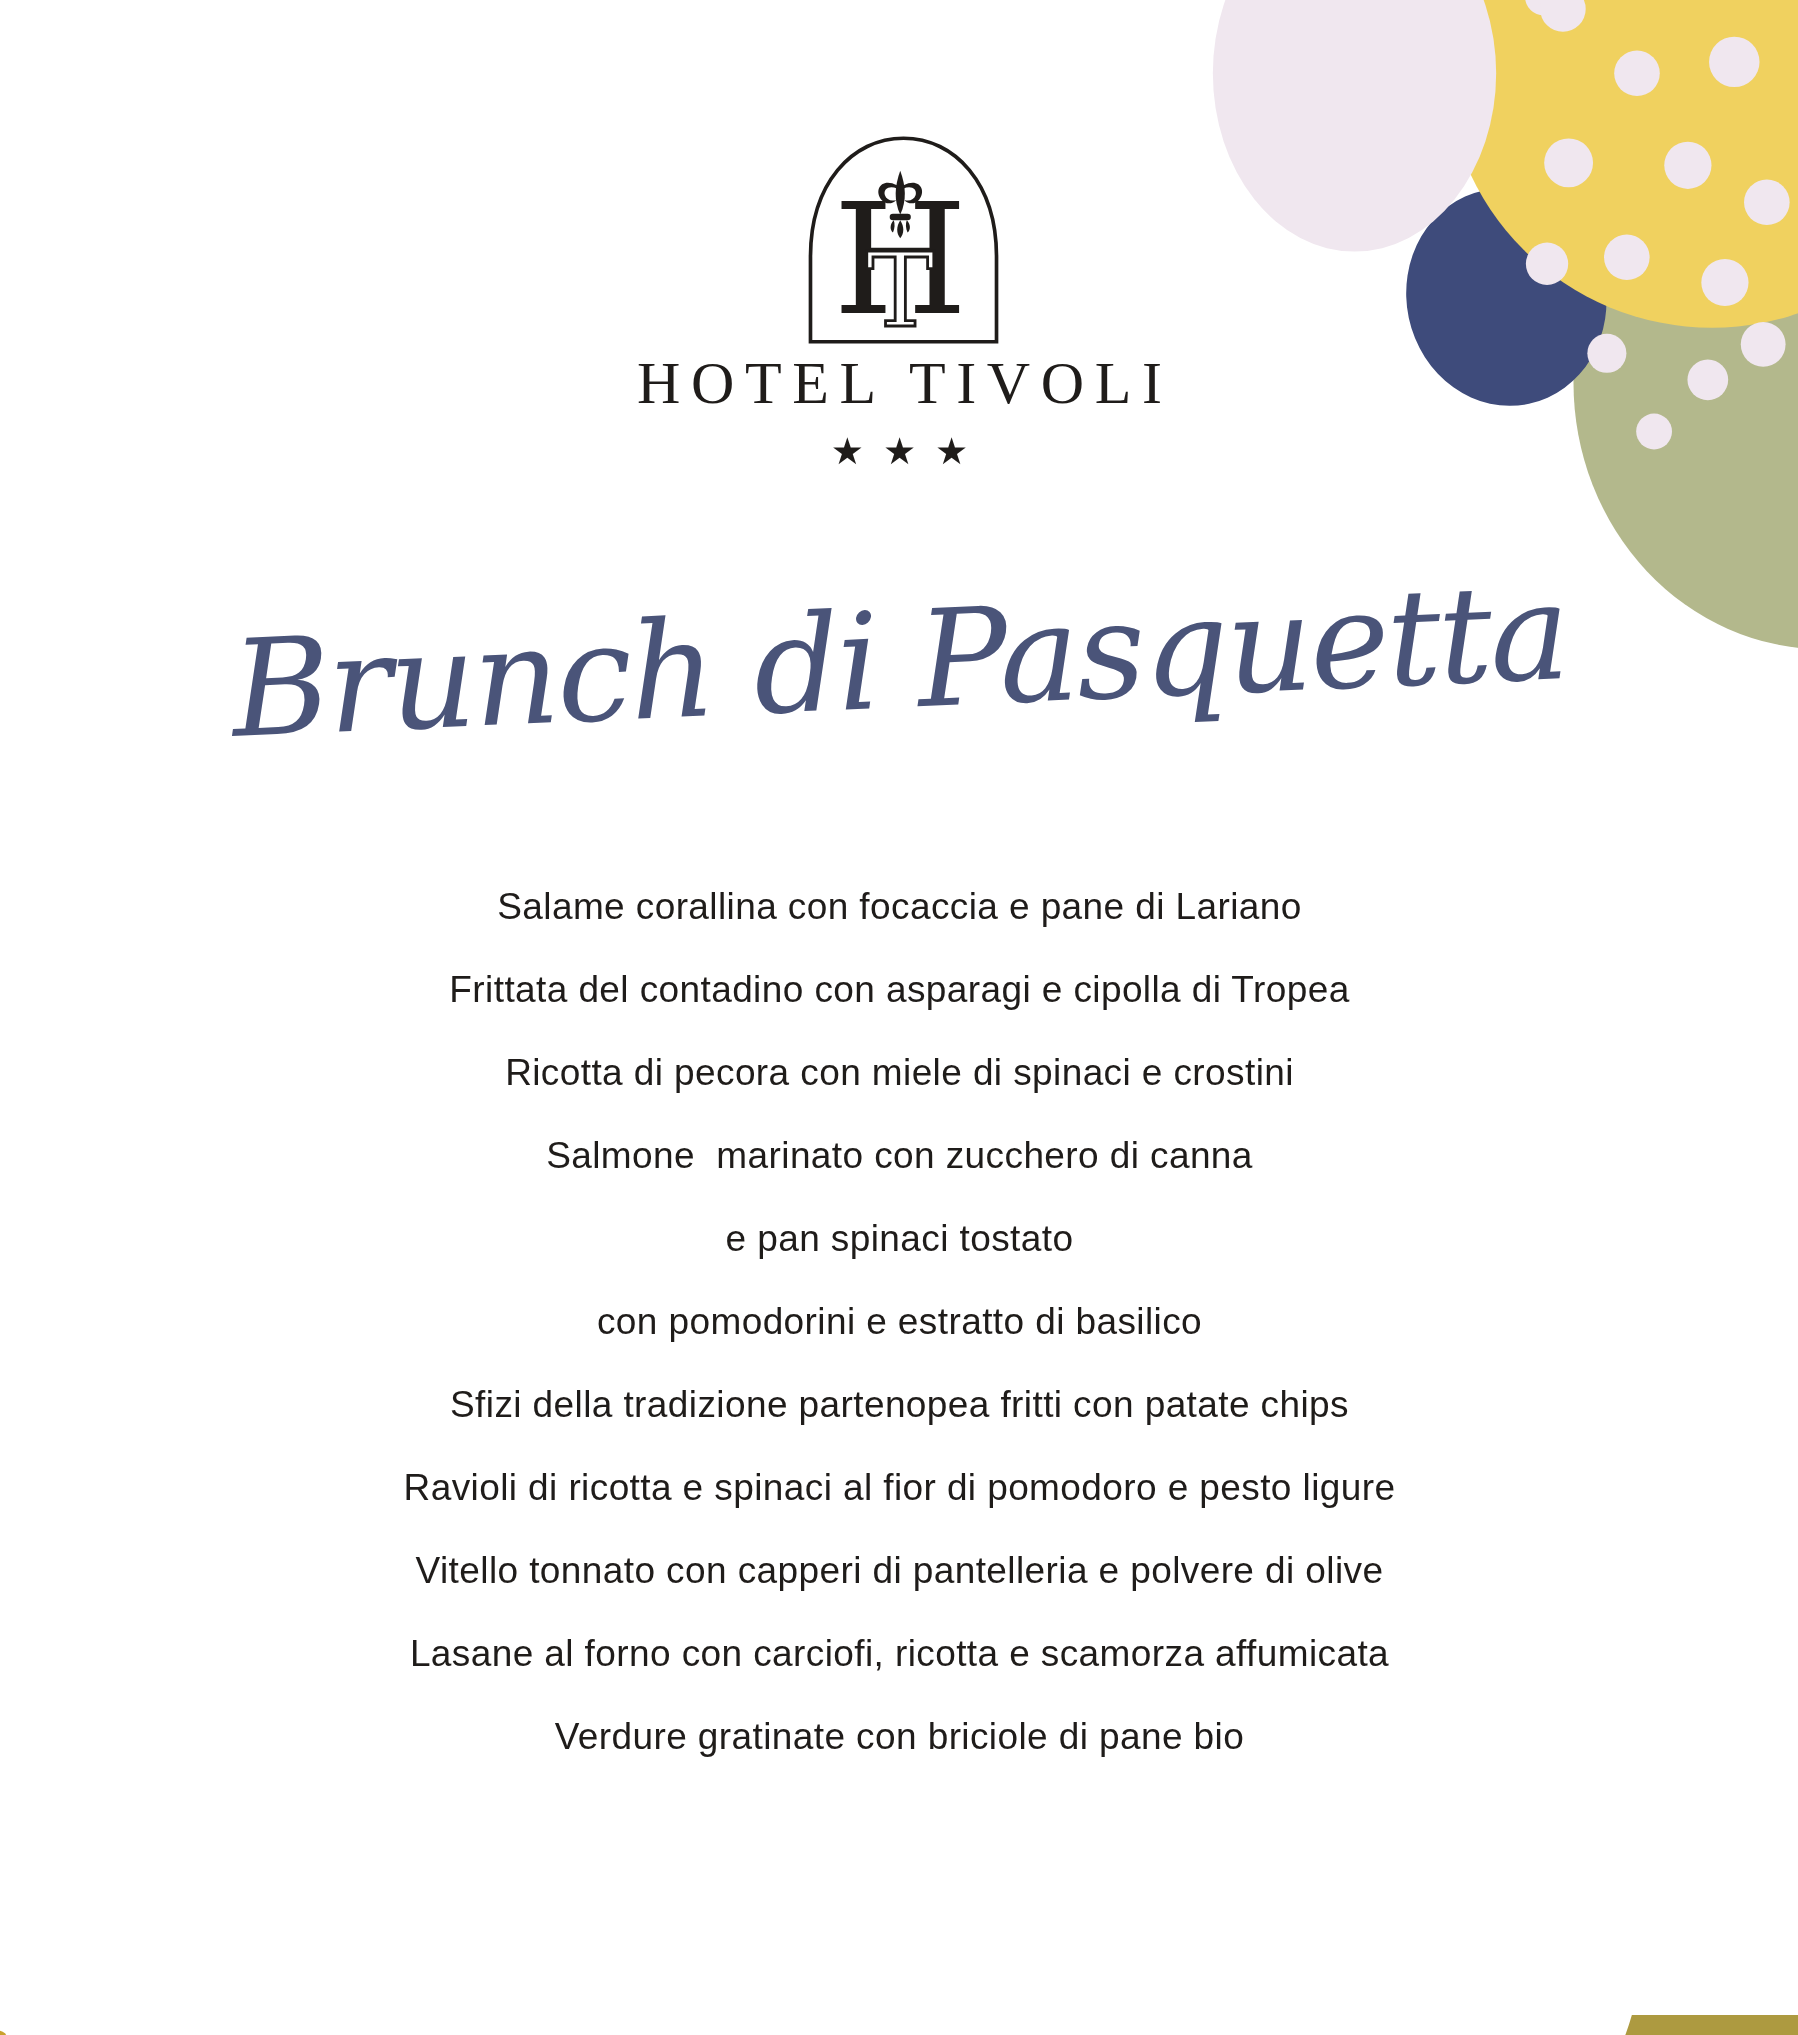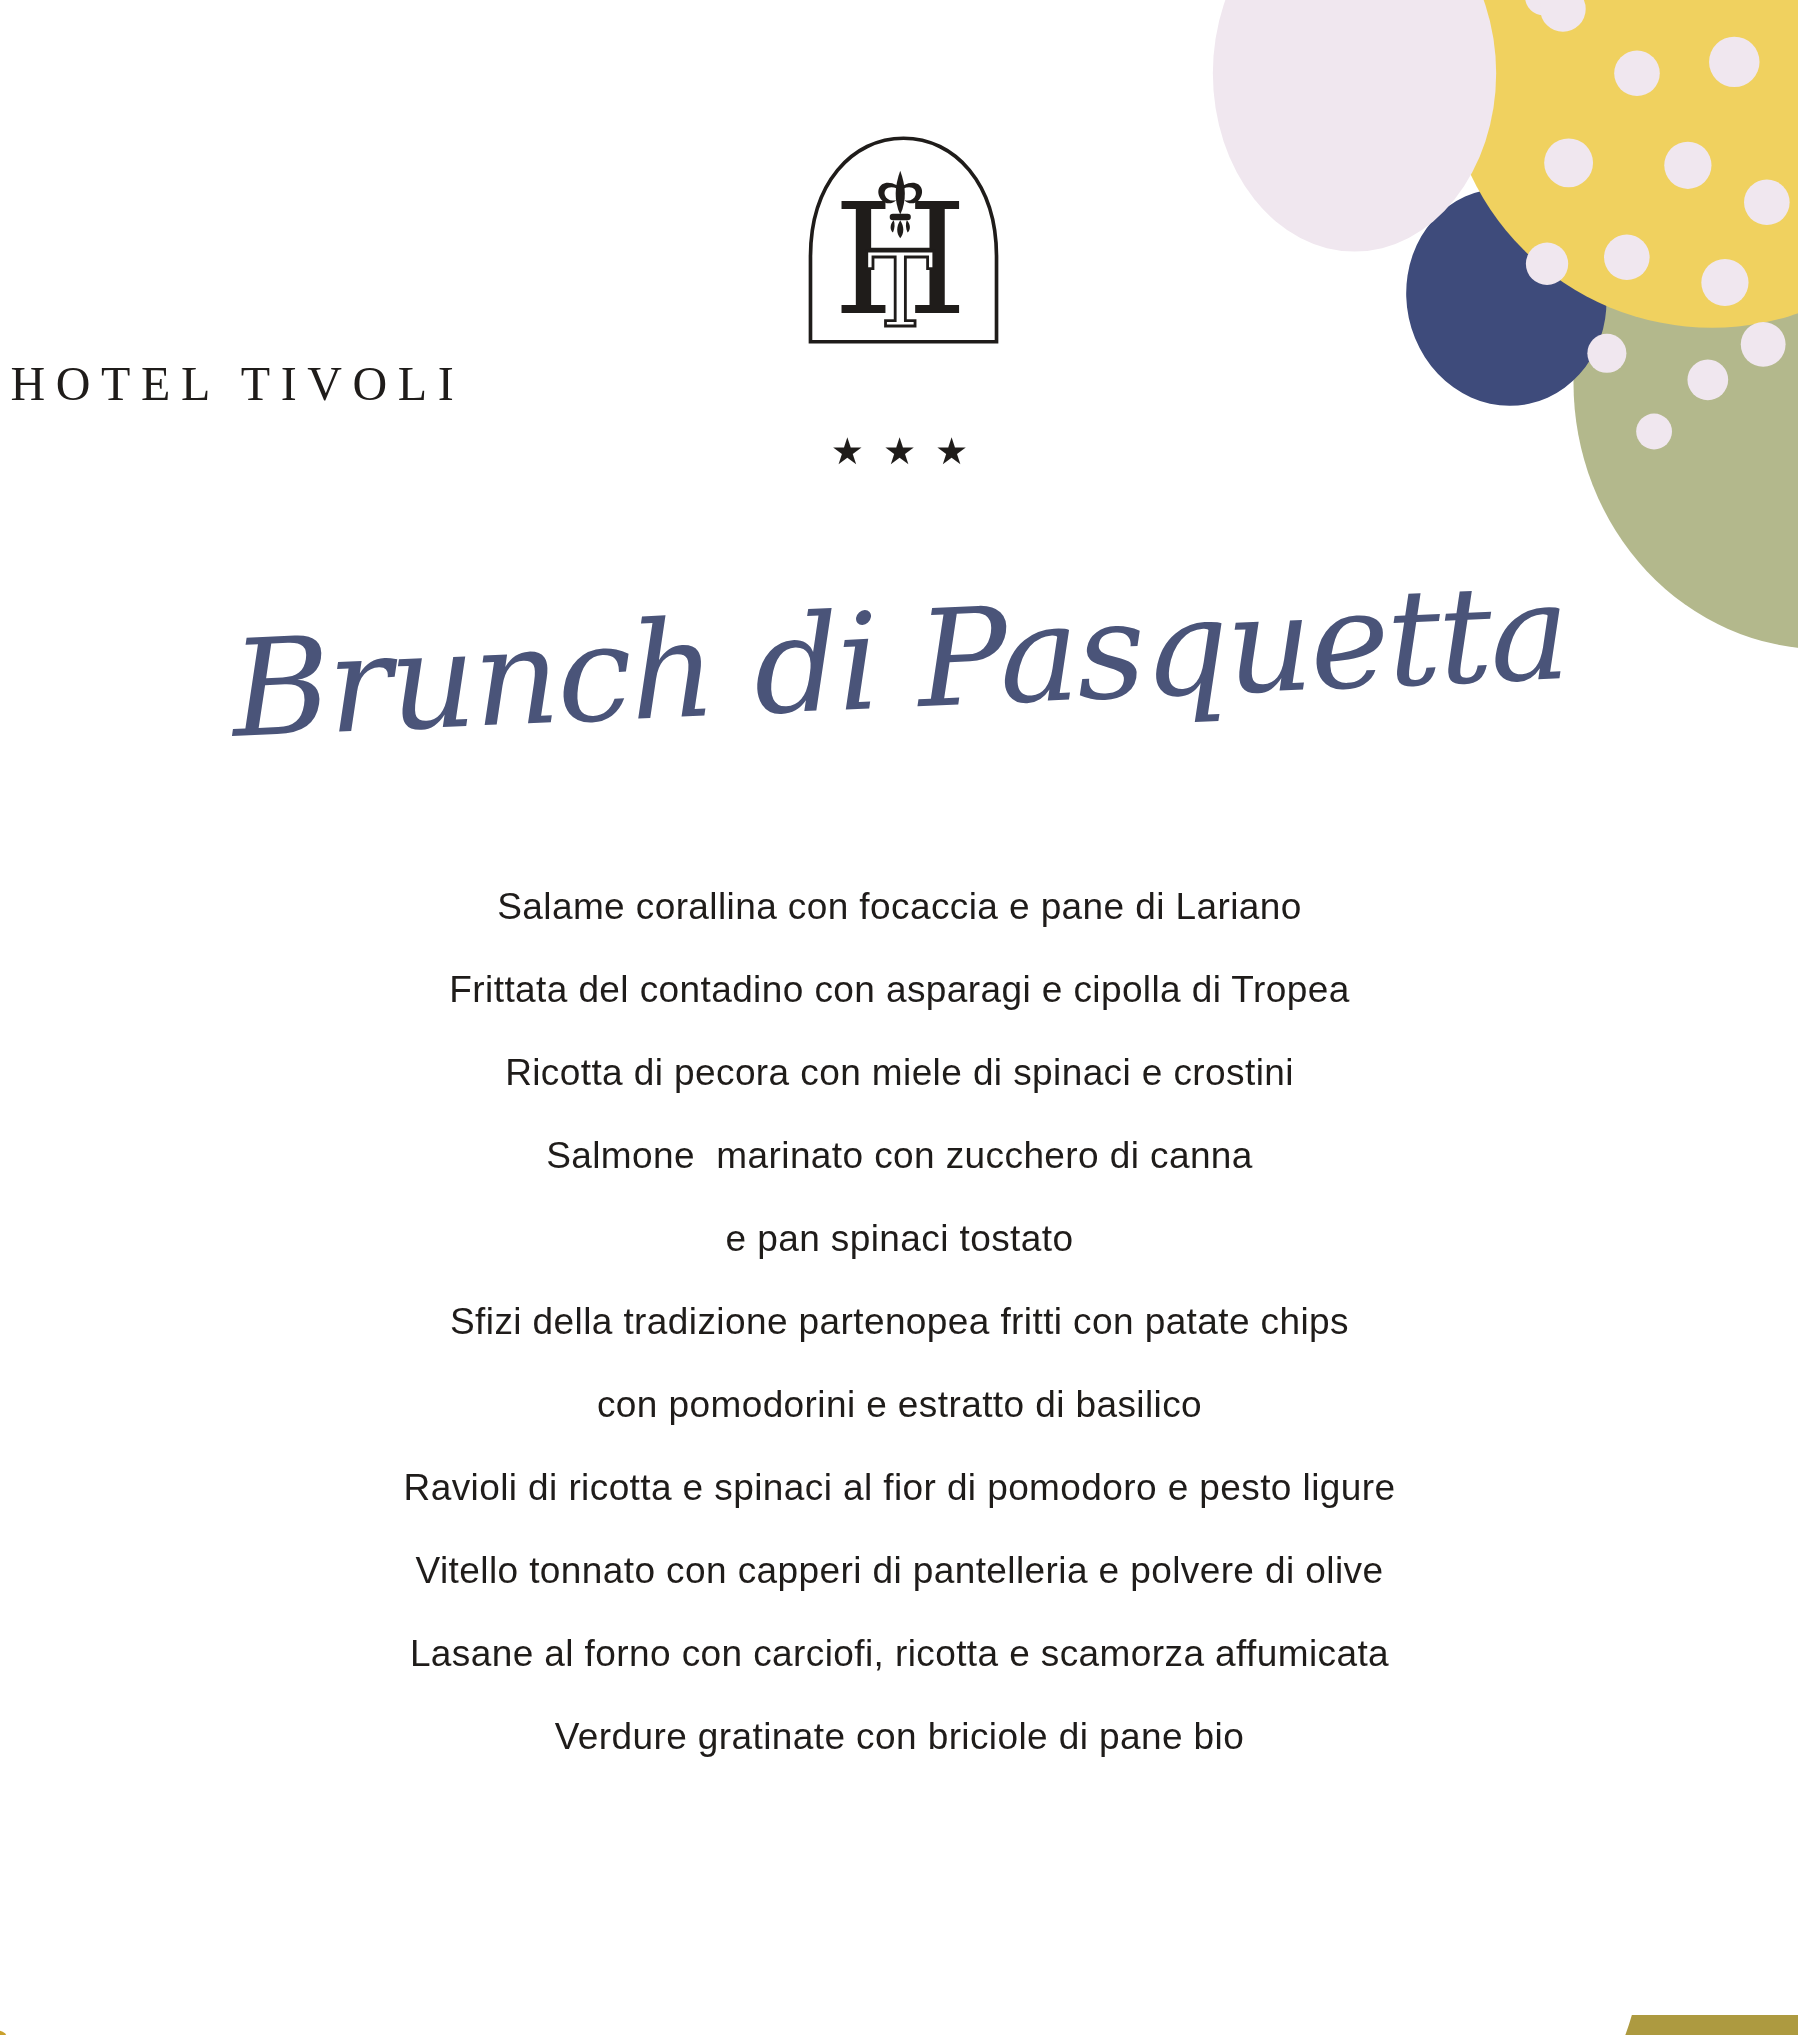--- a/index.html
+++ b/index.html
@@ -6,22 +6,22 @@
   body{
     width:1799px;height:2544px;position:relative;overflow:hidden;
     background:#ffffff;font-family:"Liberation Sans",sans-serif;
   }
   .decor{position:absolute;pointer-events:none}
   #decor-top-right{left:1140px;top:0;width:659px;height:692px}
   #decor-bottom-left{left:0;top:2015px;width:631px;height:529px}
   #decor-bottom-right{left:1221px;top:2015px;width:578px;height:529px}
   #arch-logo{position:absolute;left:807px;top:135px;width:193px;height:210px}
   .hotel-name{
-    position:absolute;top:353px;left:0;width:100%;
-    font-family:"Liberation Serif",serif;font-size:48px;line-height:61px;
+    position:absolute;top:353px;left:0;width:100%;text-align:center;
+    font-family:"Liberation Serif",serif;font-size:60px;line-height:61px;
     letter-spacing:10.6px;text-indent:10.6px;font-weight:400;
   }
   .stars{
     position:absolute;top:429px;left:0;width:100%;
     display:flex;justify-content:center;gap:19px;
     font-family:"DejaVu Sans",sans-serif;font-size:37px;line-height:45px;
   }
   .script-title{
     position:absolute;top:592px;left:0;width:100%;margin:0;text-align:center;
     font-family:"DejaVu Serif",serif;font-style:italic;font-weight:400;
@@ -303,20 +303,20 @@
 </div>
 
 <h1 class="script-title" style="color: rgb(74, 84, 121);">Brunch di Pasquetta</h1>
 
 <section class="menu" id="menu-list" style="color: rgb(31, 28, 26);">
     <div class="menu-line">Salame corallina con focaccia e pane di Lariano</div>
     <div class="menu-line">Frittata del contadino con asparagi e cipolla di Tropea</div>
     <div class="menu-line">Ricotta di pecora con miele di spinaci e crostini</div>
     <div class="menu-line">Salmone  marinato con zucchero di canna</div>
     <div class="menu-line">e pan spinaci tostato</div>
+    <div class="menu-line">con pomodorini e estratto di basilico</div>
     <div class="menu-line">Sfizi della tradizione partenopea fritti con patate chips</div>
-    <div class="menu-line">con pomodorini e estratto di basilico</div>
     <div class="menu-line">Ravioli di ricotta e spinaci al fior di pomodoro e pesto ligure</div>
     <div class="menu-line">Vitello tonnato con capperi di pantelleria e polvere di olive</div>
     <div class="menu-line">Lasane al forno con carciofi, ricotta e scamorza affumicata</div>
     <div class="menu-line">Verdure gratinate con briciole di pane bio</div>
   </section>
 
 
 </body></html>

